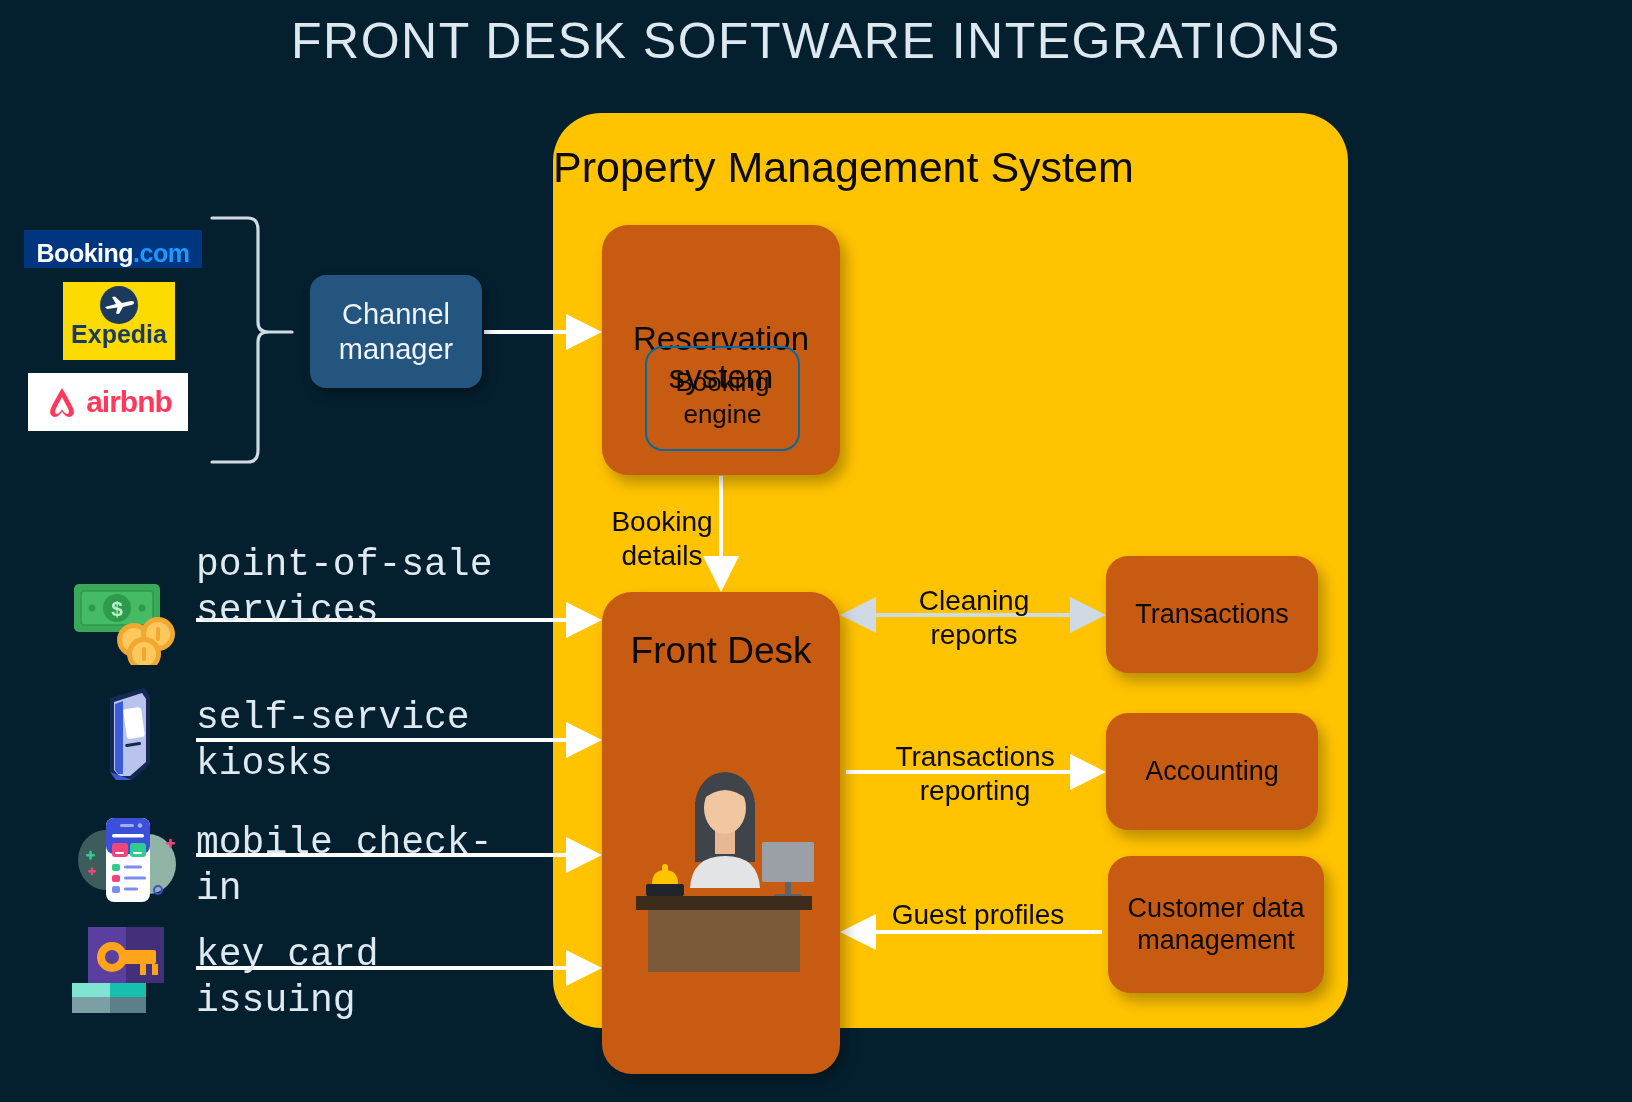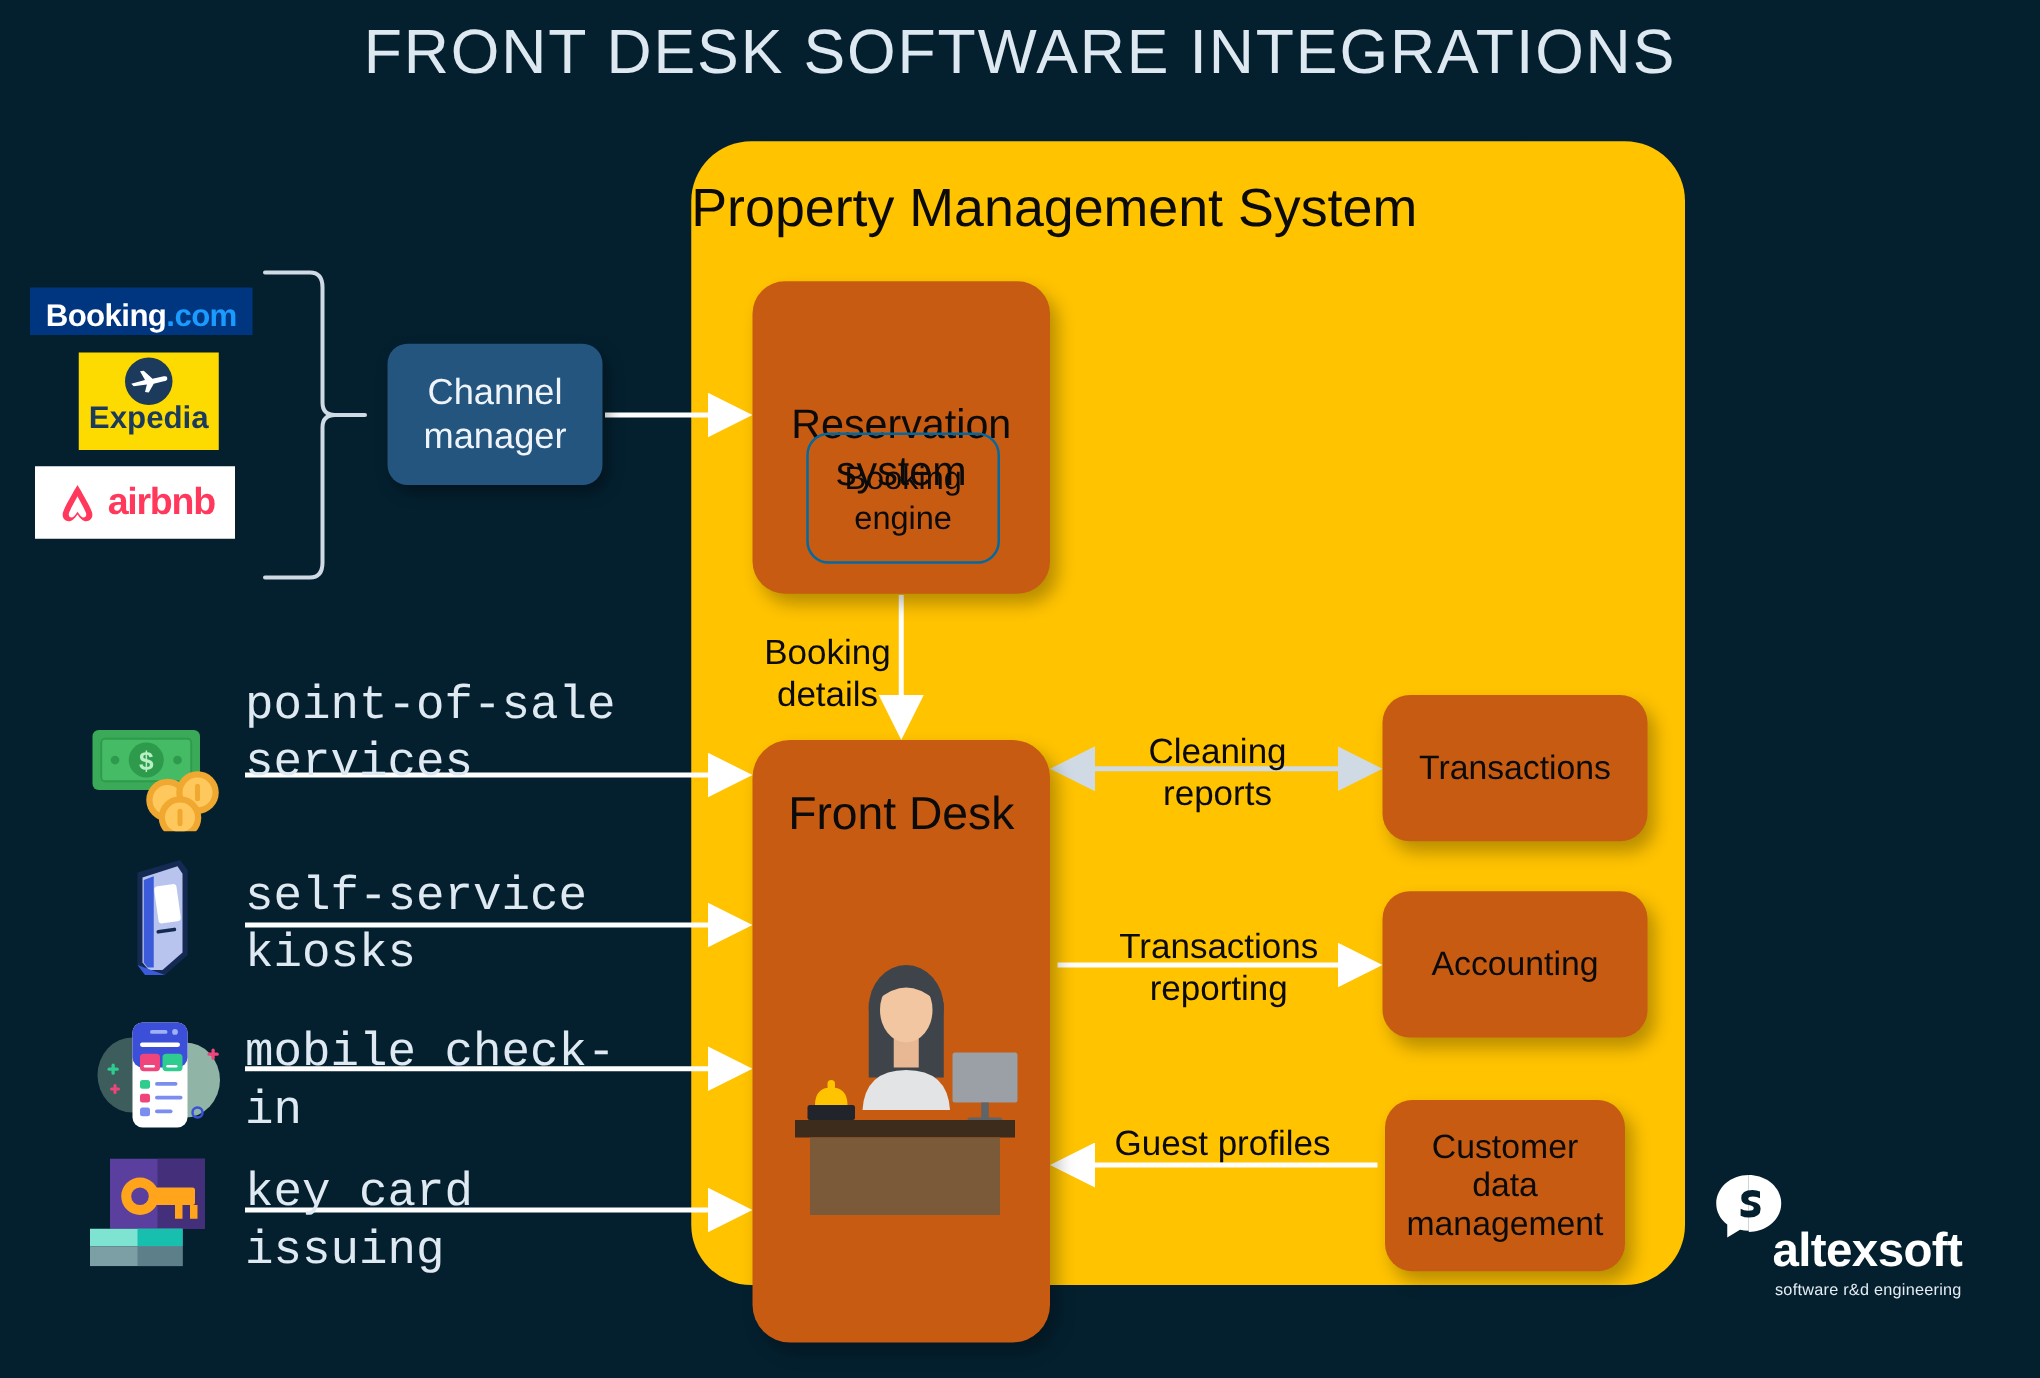--- a/index.html
+++ b/index.html
@@ -74,21 +74,21 @@
     left:602px;top:592px;width:238px;height:482px;
     border-radius:30px;
     align-items:flex-start;
     padding-top:38px;
     box-sizing:border-box;
   }
   #front-desk .fd-title{font-size:37px;width:100%;}
 
   #housekeeping{left:1106px;top:556px;width:212px;height:117px;font-size:27px;}
   #accounting{left:1106px;top:713px;width:212px;height:117px;font-size:27px;}
-  #customer-data{left:1108px;top:856px;width:192px;height:137px;font-size:27px;padding:0 8px;box-sizing:border-box;margin-top:24px;}
+  #customer-data{left:1108px;top:856px;width:216px;height:137px;font-size:27px;padding:0 8px;box-sizing:border-box;}
 
   
   #channel-manager{
     left:310px;top:275px;width:172px;height:113px;
     background:#24557f;
     border-radius:16px;
     box-shadow:4px 6px 12px rgba(0,0,0,0.35);
     color:#eef4fa;font-size:29px;line-height:1.2;text-align:center;
     display:flex;align-items:center;justify-content:flex-start;
     font-family:"Liberation Sans", sans-serif;
@@ -358,23 +358,14 @@
     <rect x="38" y="58" width="36" height="14" fill="#16bfae"></rect>
     <rect x="0" y="72" width="74" height="16" fill="#7c9fa6"></rect>
     <rect x="38" y="72" width="36" height="16" fill="#5c7f8a"></rect>
   </svg>
 
   <div class="abs lbl" id="lbl-pos">point-of-sale services</div>
   <div class="abs lbl" id="lbl-kiosk">self-service kiosks</div>
   <div class="abs lbl" id="lbl-mobile">mobile check-in</div>
   <div class="abs lbl" id="lbl-keycard">key card issuing</div>
 
-  <div class="abs" id="altexsoft">
-    <svg width="58" height="54" viewBox="0 0 58 54" style="position:absolute;left:0;top:0;">
-      <path d="M29,2 C14.6,2 3,12.2 3,24.8 C3,31.6 6.4,37.6 11.8,41.6 L11.8,52 L22,45.8 C24.3,46.3 26.6,46.6 29,46.6 L29,2 Z" fill="#ffffff"></path>
-      <path d="M29,2 C43.4,2 55,12.2 55,24.8 C55,37.4 43.4,47.6 29,47.6 Z" fill="#ffffff"></path>
-      <path d="M32,14 q-9,0 -9,6.5 q0,4.5 6,5.5 q4,0.7 4,2.5 q0,2 -4.5,2 q-3.5,0 -6,-1.5 l0,5.5 q3,1.5 7,1.5 q9,0 9,-7 q0,-4.6 -6,-5.6 q-4,-0.7 -4,-2.4 q0,-1.8 4,-1.8 q3,0 5.5,1.3 l0,-5.3 q-2.5,-1.2 -6,-1.2 z" fill="#04202f"></path>
-    </svg>
-    <div class="as-name">altexsoft</div>
-    <div class="as-sub">software r&amp;d engineering</div>
-  </div>
 
 </div>
 
 </body></html>

